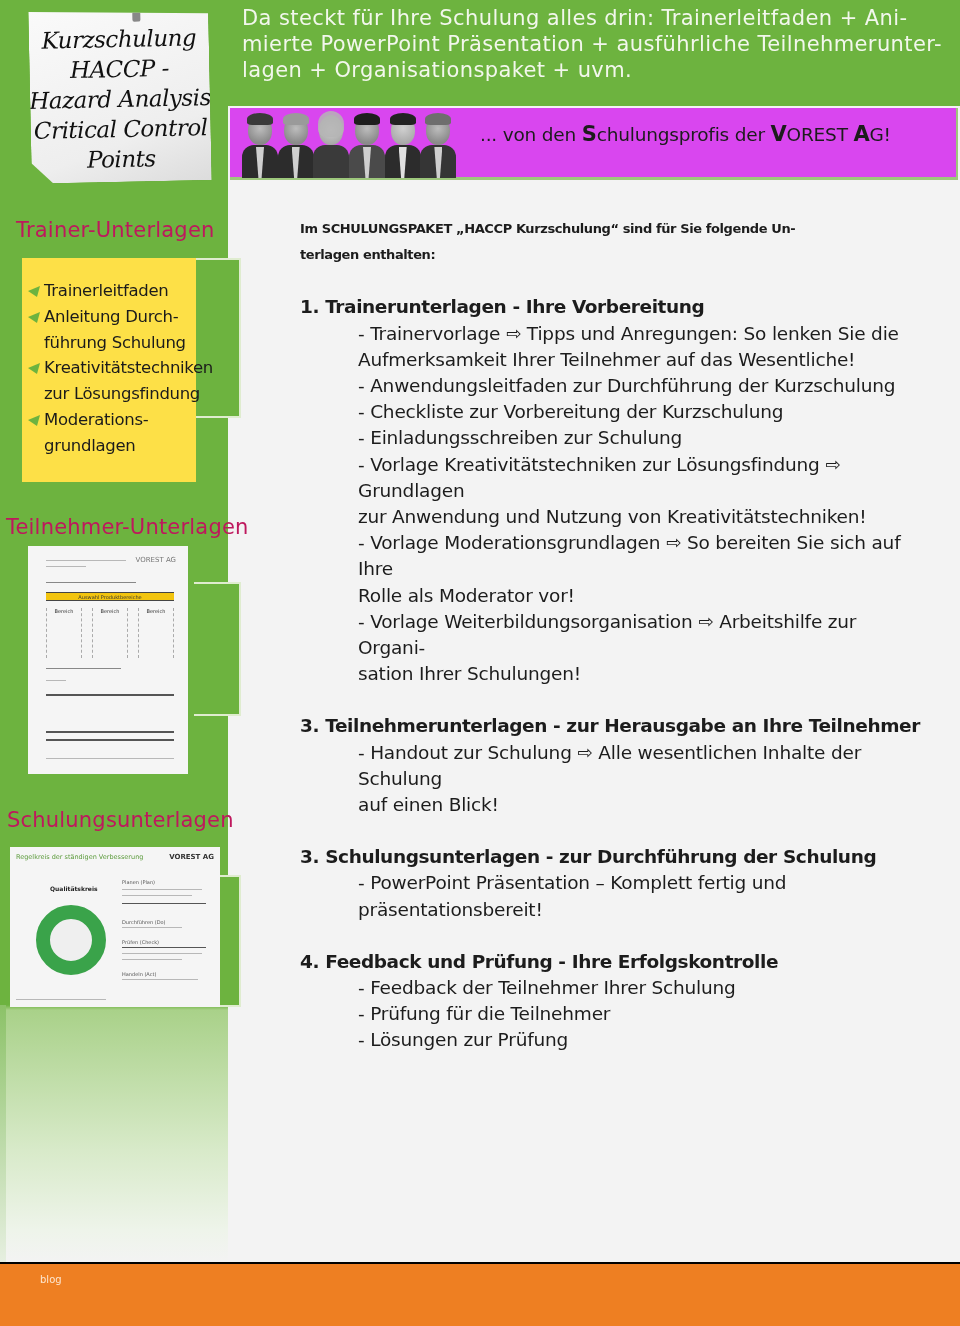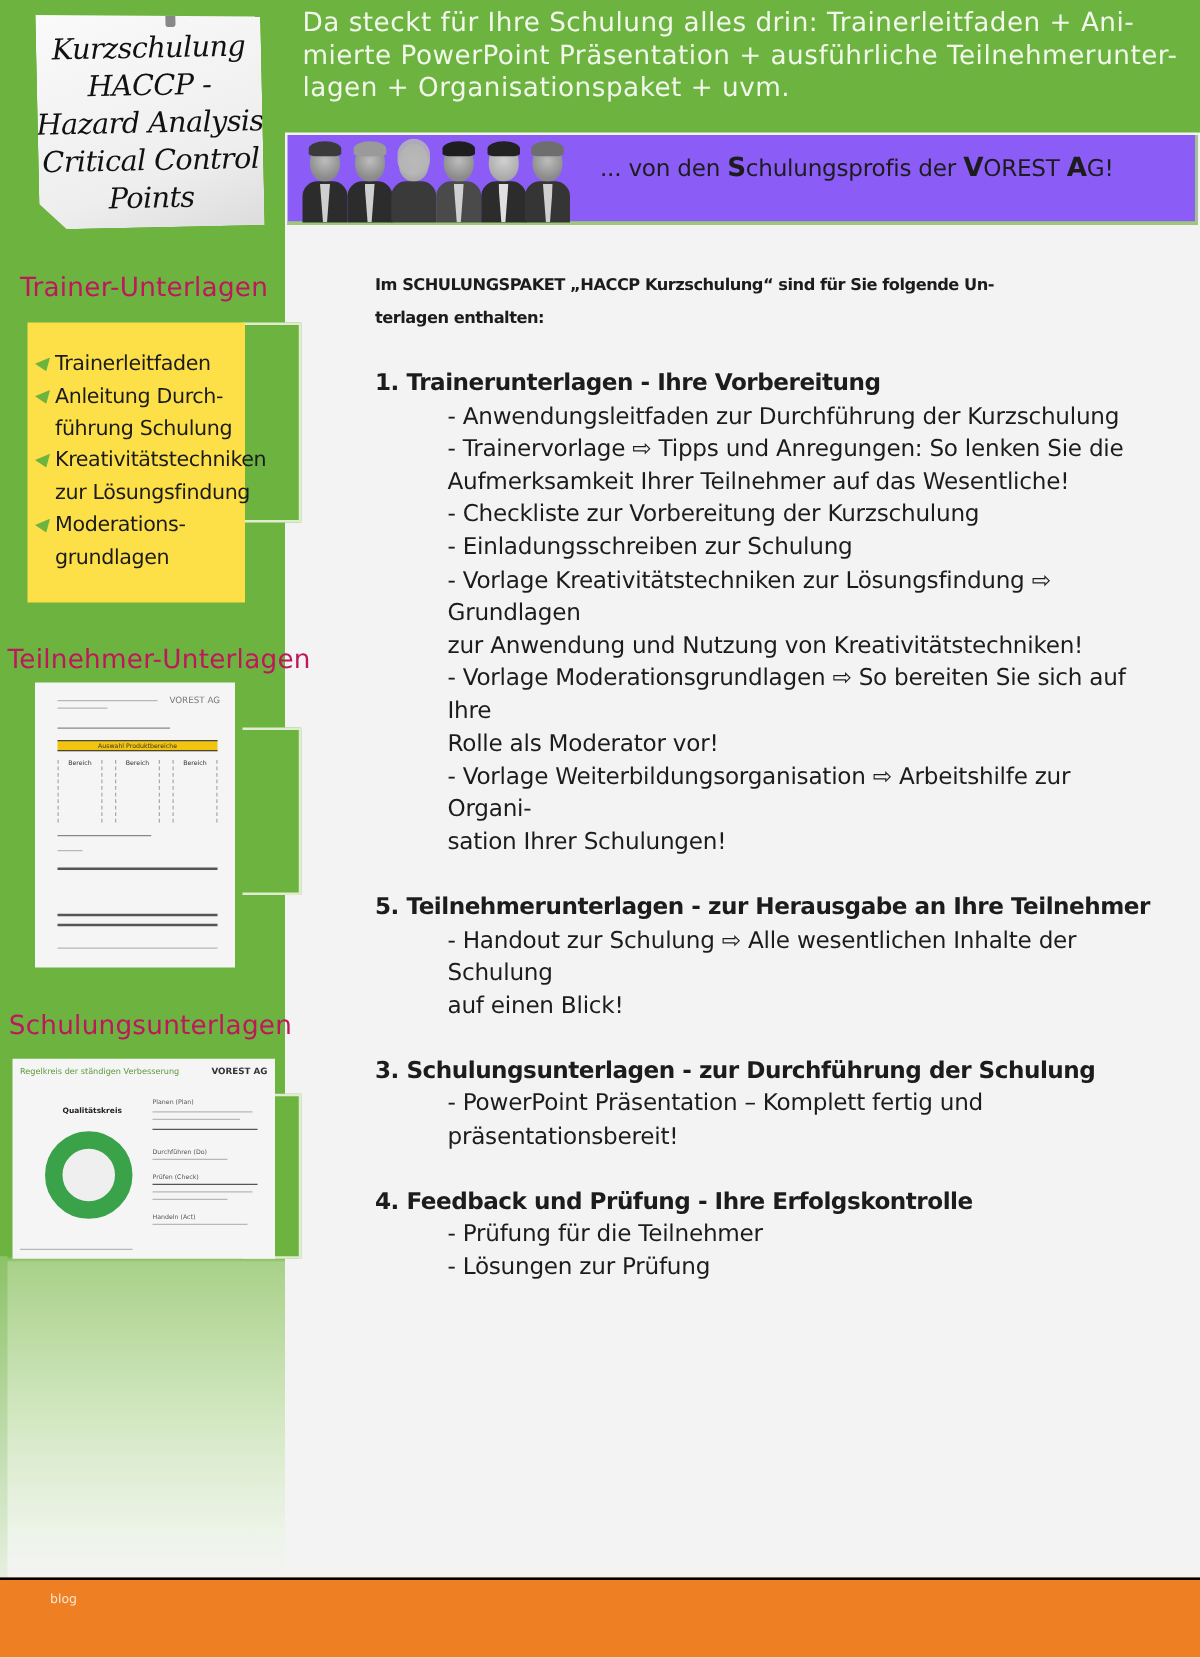--- a/index.html
+++ b/index.html
@@ -86,21 +86,21 @@
       background: #6db33f;
     }
     .header-text {
       position: absolute; left: 242px; top: 5px; width: 700px;
       color: #f2f7ec; font-size: 21px; line-height: 26px;
       letter-spacing: 0.4px;
       white-space: pre-line;
     }
     .team-strip {
       position: absolute; left: 230px; top: 108px; width: 728px; height: 72px;
-      background: #8b5cf6;
+      background: #d946ef;
       border-bottom: 3px solid #9dc77c;
       border-right: 2px solid #9dc77c;
     }
     .portraits {
       position: absolute; left: 12px; top: 3px; width: 214px; height: 67px;
       display: flex; gap: 0;
     }
     .face {
       position: relative; width: 36px; height: 67px;
     }
@@ -302,49 +302,50 @@
   <div class="tline" style="left:112px;top:132px;width:76px;"></div>
   <div class="tline" style="left:6px;top:152px;width:90px;"></div>
 </div>
 
 <div class="main">
   <div class="intro">Im SCHULUNGSPAKET „HACCP Kurzschulung“ sind für Sie folgende Un-
 terlagen enthalten:</div>
 
   <div class="sec-title">1. Trainerunterlagen - Ihre Vorbereitung</div>
   <div class="sec-items">
-    <div class="sec-item">- Anwendungsleitfaden zur Durchführung der Kurzschulung</div>
     <div class="sec-item">- Trainervorlage ⇨ Tipps und Anregungen: So lenken Sie die
   Aufmerksamkeit Ihrer Teilnehmer auf das Wesentliche!</div>
+    <div class="sec-item">- Anwendungsleitfaden zur Durchführung der Kurzschulung</div>
     <div class="sec-item">- Checkliste zur Vorbereitung der Kurzschulung</div>
     <div class="sec-item">- Einladungsschreiben zur Schulung</div>
     <div class="sec-item">- Vorlage Kreativitätstechniken zur Lösungsfindung ⇨ Grundlagen
   zur Anwendung und Nutzung von Kreativitätstechniken!</div>
     <div class="sec-item">- Vorlage Moderationsgrundlagen ⇨ So bereiten Sie sich auf Ihre
   Rolle als Moderator vor!</div>
     <div class="sec-item">- Vorlage Weiterbildungsorganisation ⇨ Arbeitshilfe zur Organi-
   sation Ihrer Schulungen!</div>
   </div>
   <div class="sec-gap"></div>
 
-  <div class="sec-title">5. Teilnehmerunterlagen - zur Herausgabe an Ihre Teilnehmer</div>
+  <div class="sec-title">3. Teilnehmerunterlagen - zur Herausgabe an Ihre Teilnehmer</div>
   <div class="sec-items">
     <div class="sec-item">- Handout zur Schulung ⇨ Alle wesentlichen Inhalte der Schulung
   auf einen Blick!</div>
   </div>
   <div class="sec-gap"></div>
 
   <div class="sec-title">3. Schulungsunterlagen - zur Durchführung der Schulung</div>
   <div class="sec-items">
     <div class="sec-item">- PowerPoint Präsentation – Komplett fertig und präsentationsbereit!</div>
   </div>
   <div class="sec-gap"></div>
 
   <div class="sec-title">4. Feedback und Prüfung - Ihre Erfolgskontrolle</div>
   <div class="sec-items">
+    <div class="sec-item">- Feedback der Teilnehmer Ihrer Schulung</div>
     <div class="sec-item">- Prüfung für die Teilnehmer</div>
     <div class="sec-item">- Lösungen  zur Prüfung</div>
   </div>
 </div>
 
 <div class="footer">
   <span class="blog">blog</span>
 </div>
 
 </body></html>

